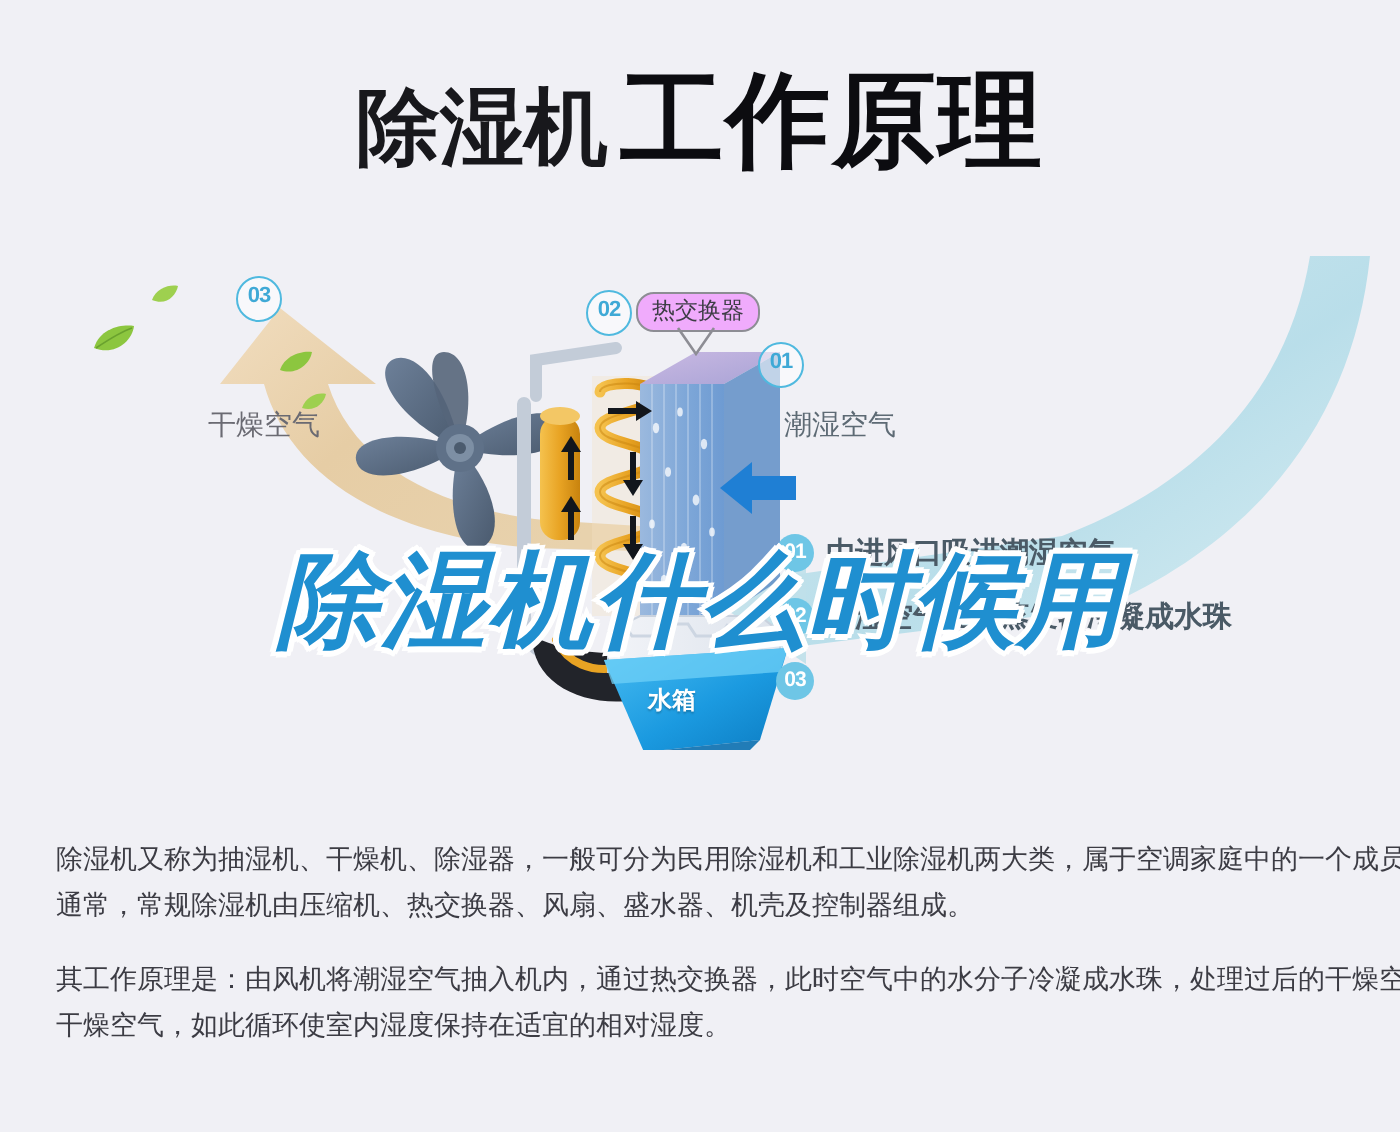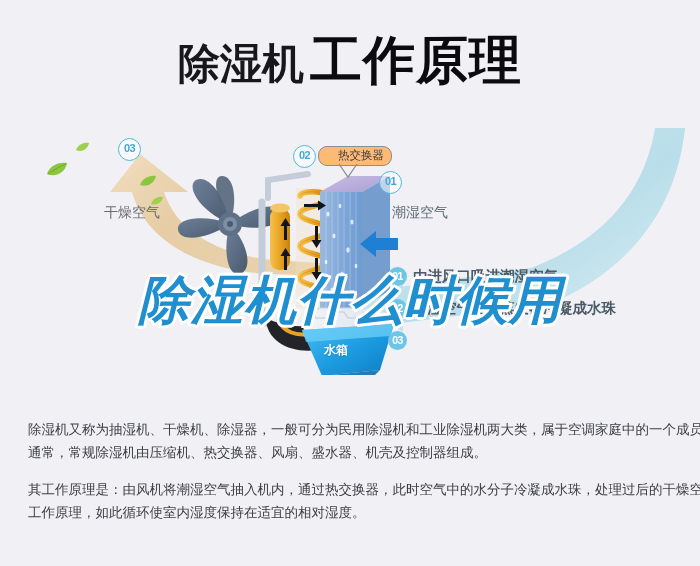--- a/index.html
+++ b/index.html
@@ -113,24 +113,24 @@
     letter-spacing: -0.5px;
   }
   #badge-03 { left: 118px; top: 18px; }
   #badge-02 { left: 293px; top: 25px; }
   #badge-01 { left: 379px; top: 51px; }
 
   .callout {
     position: absolute;
     left: 318px;
     top: 26px;
-    padding: 1px 7px 2px 19px;
+    padding: 1px 7px 2px 7px;
     border: 1.3px solid #8d8d94;
     border-radius: 9px;
-    background: #fdba74;
+    background: #f0abfc;
     font-size: 11.5px;
     color: #3d3d45;
     white-space: nowrap;
   }
   .callout-tail {
     position: absolute;
     left: 337px;
     top: 43px;
     width: 22px;
     height: 16px;
@@ -416,16 +416,16 @@
   </div>
 
   <div class="overlay-title">除湿机什么时候用</div>
 
   <div class="body-text" id="para-1">
     <div class="bt-line">除湿机又称为抽湿机、干燥机、除湿器，一般可分为民用除湿机和工业除湿机两大类，属于空调家庭中的一个成员。</div>
     <div class="bt-line">通常，常规除湿机由压缩机、热交换器、风扇、盛水器、机壳及控制器组成。</div>
   </div>
   <div class="body-text" id="para-2">
     <div class="bt-line">其工作原理是：由风机将潮湿空气抽入机内，通过热交换器，此时空气中的水分子冷凝成水珠，处理过后的干燥空气</div>
-    <div class="bt-line">工作原理，如此循环使室内湿度保持在适宜的相对湿度。</div>
+    <div class="bt-line">干燥空气，如此循环使室内湿度保持在适宜的相对湿度。</div>
   </div>
 
 </div>
 
 </body></html>

